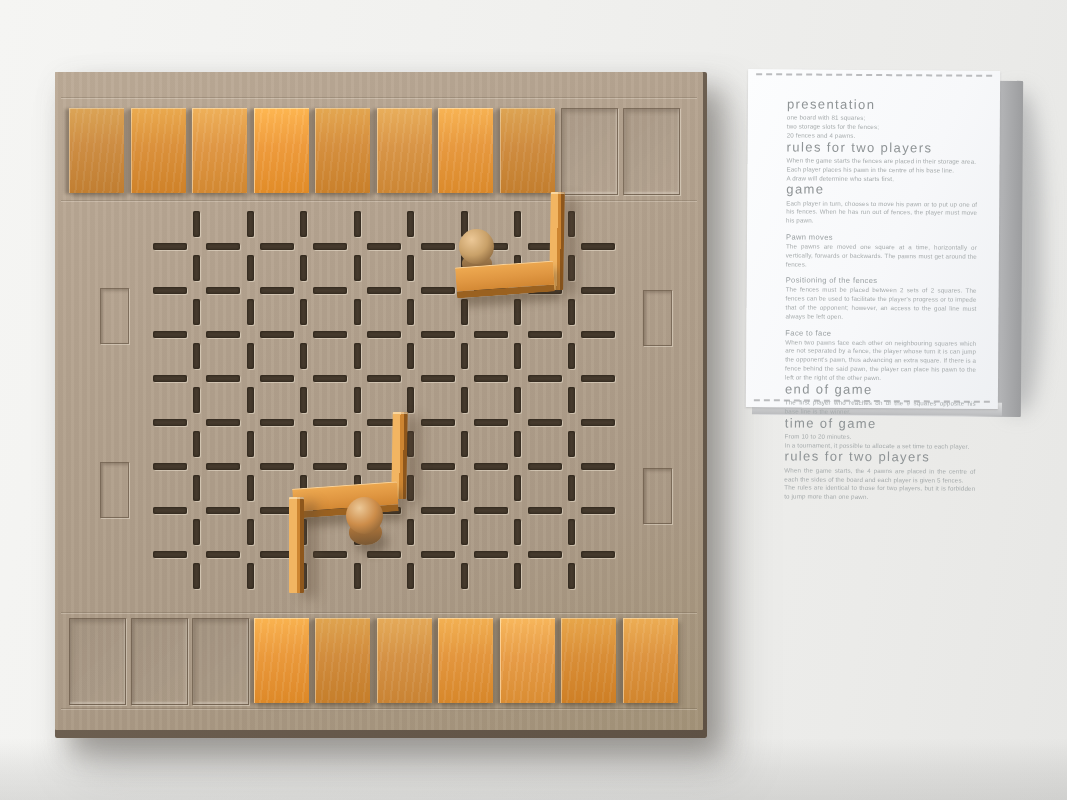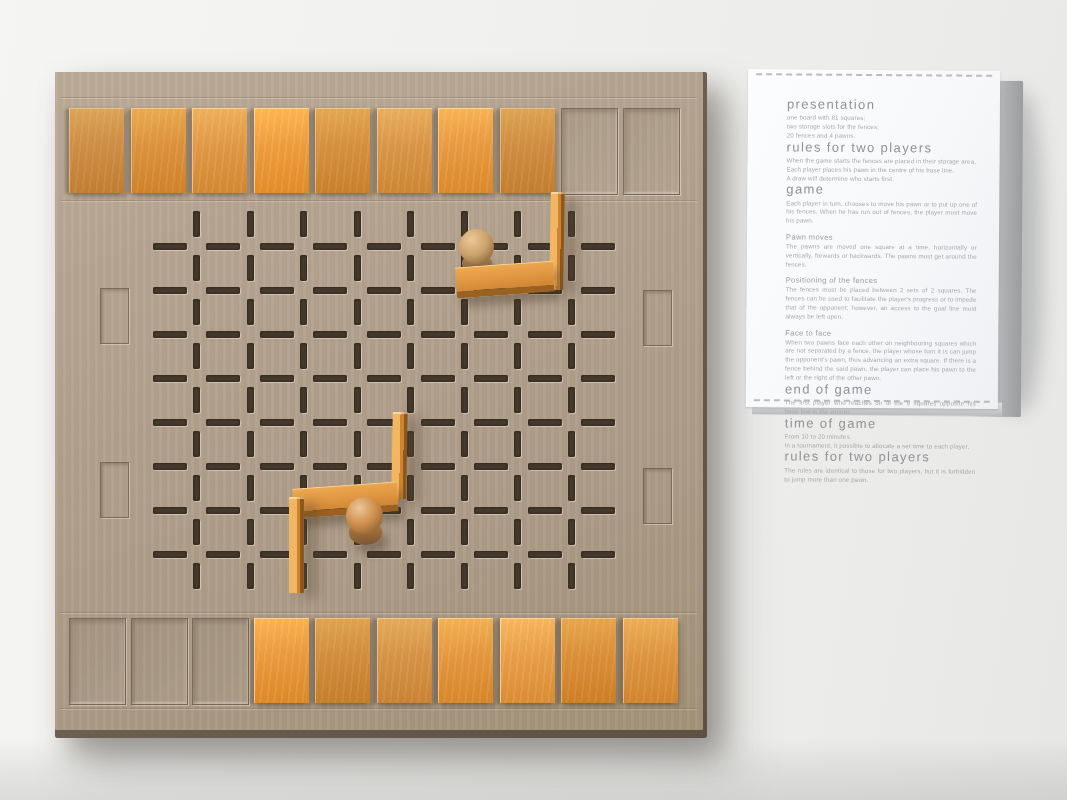--- a/index.html
+++ b/index.html
@@ -316,17 +316,18 @@
           <div class="rs-h1">end of game</div>
           <p class="rs-p">The first player who reaches on of the 9 squares opposite his base line is the winner.</p>
         </section>
         <section>
           <div class="rs-h1">time of game</div>
           <p class="rs-p">From 10 to 20 minutes.</p>
           <p class="rs-p">In a tournament, it possible to allocate a set time to each player.</p>
         </section>
         <section>
           <div class="rs-h1">rules for two players</div>
+          <p class="rs-p">When the game starts, the 4 pawns are placed in the centre of each the sides of the board and each player is given 5 fences.</p>
           <p class="rs-p">The rules are identical to those for two players, but it is forbidden to jump more than one pawn.</p>
         </section>
       </div>
   </div>
 </div>
 
 </body></html>

